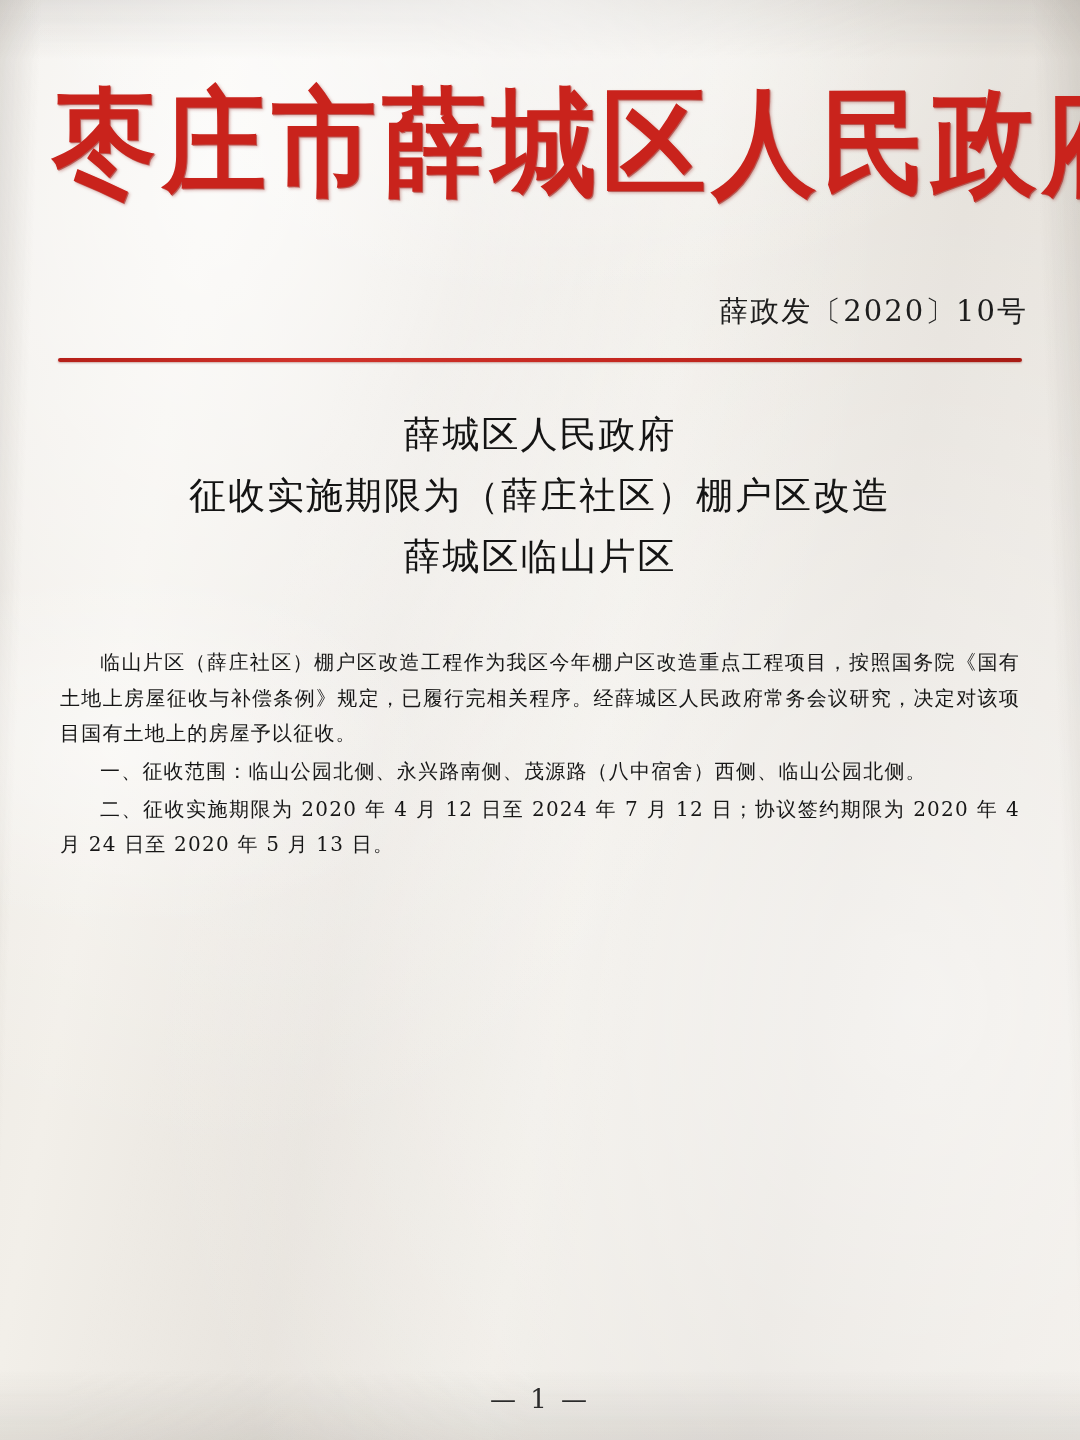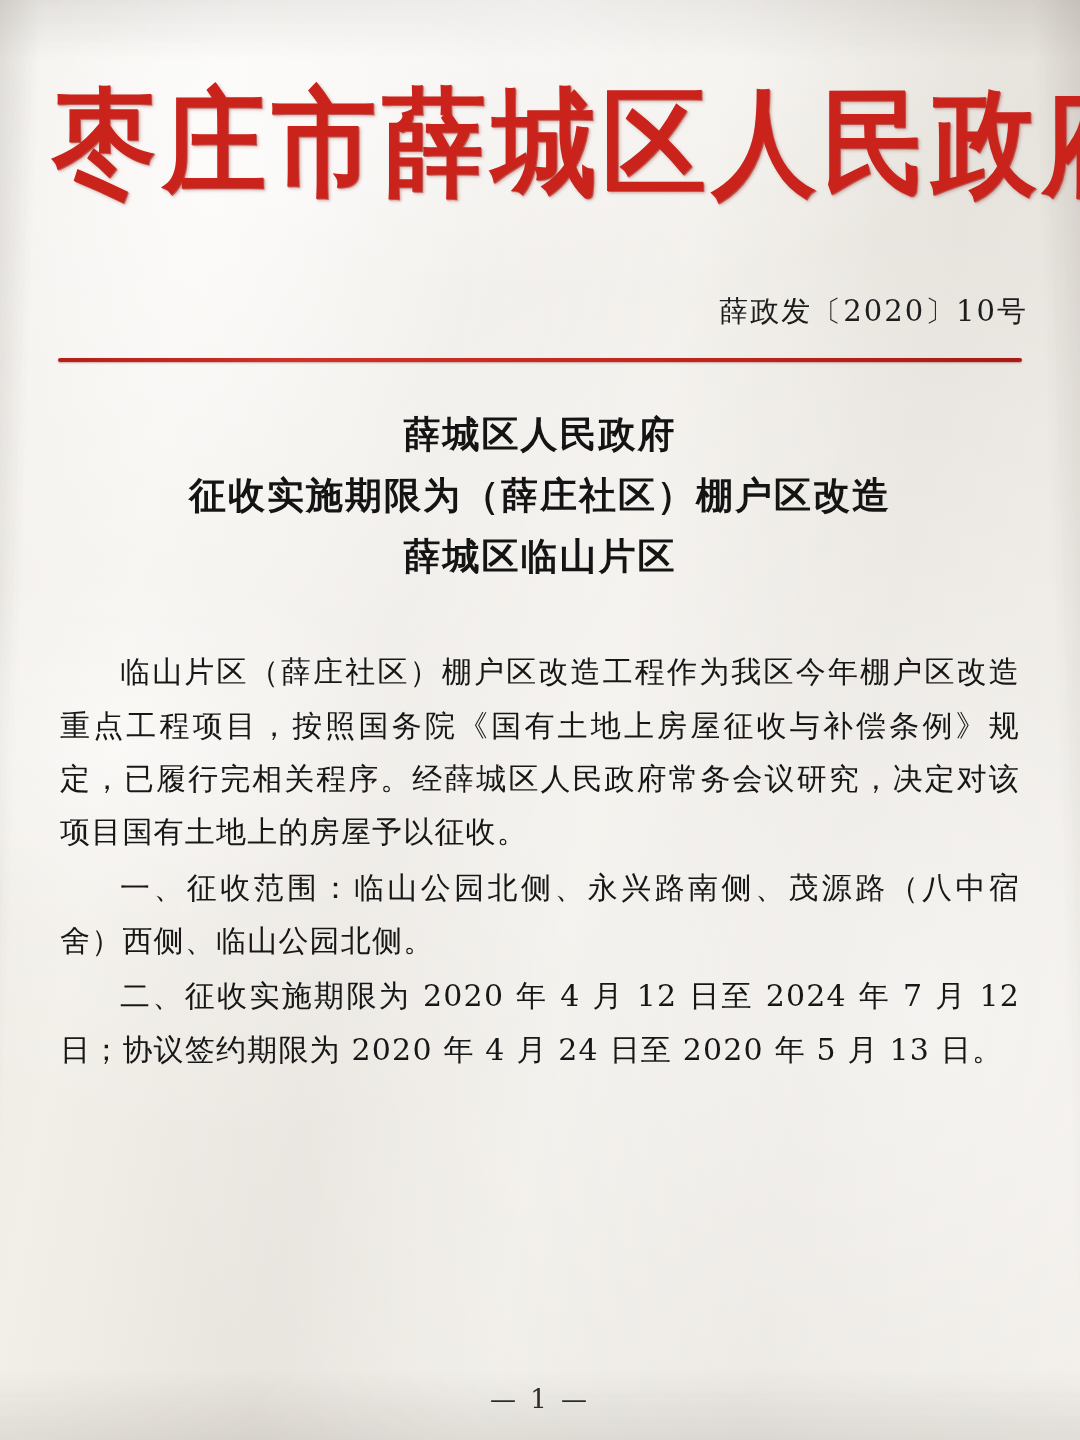--- a/index.html
+++ b/index.html
@@ -93,34 +93,34 @@
     box-shadow: 0 1px 2px rgba(120,20,15,0.35);
   }
 
   
   .title-block {
     position: relative;
     z-index: 3;
     margin-top: 42px;
     text-align: center;
     color: #141414;
-    font-weight: bold;
+    font-weight: normal;
     font-size: 37px;
     line-height: 1.65;
     letter-spacing: 2px;
   }
   .title-line { white-space: nowrap; }
 
   
   .body-text {
     position: relative;
     z-index: 3;
     margin-top: 58px;
     color: #171717;
-    font-size: 30px;
+    font-size: 20px;
     line-height: 1.78;
     letter-spacing: 1.2px;
     text-align: justify;
     padding: 0 8px;
   }
   .para {
     text-indent: 2em;
     margin: 0 0 2px 0;
   }
 

